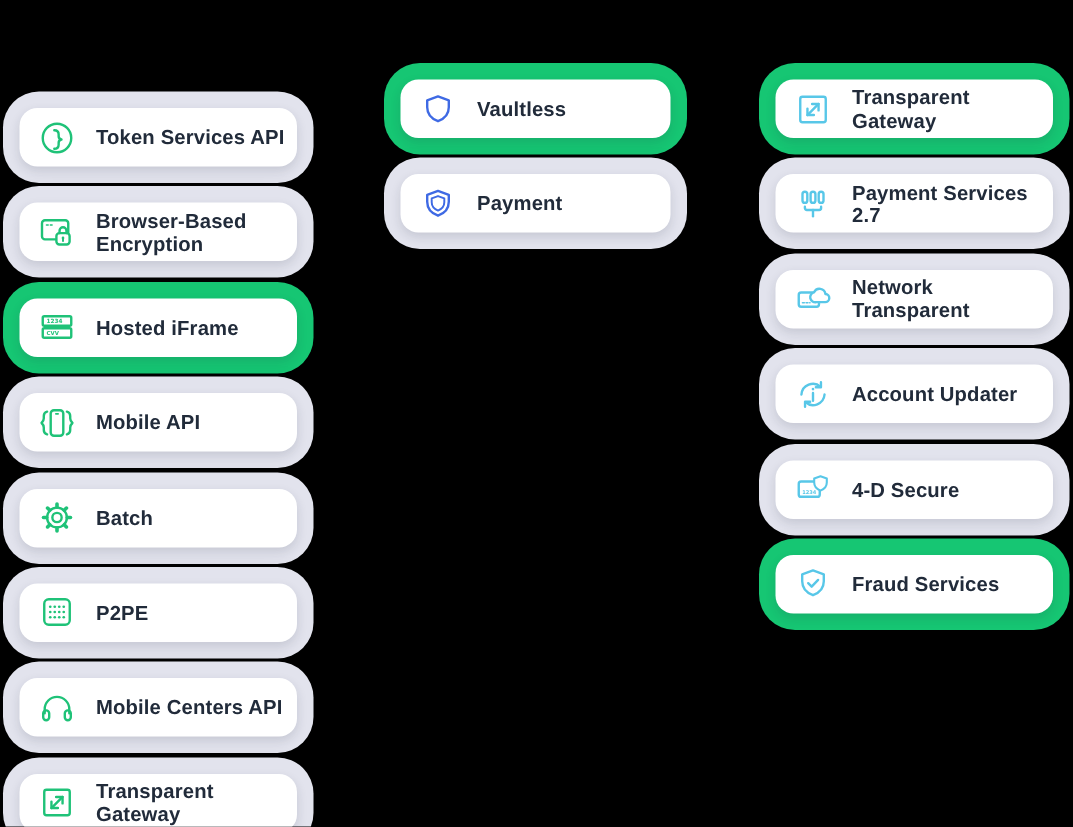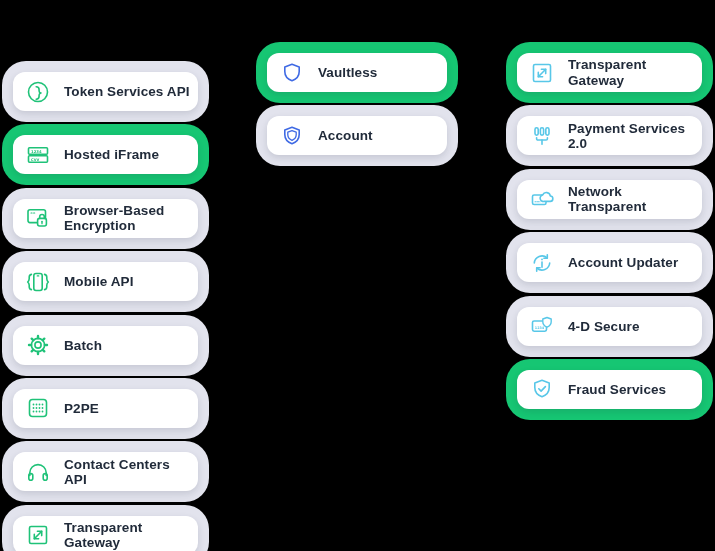--- a/index.html
+++ b/index.html
@@ -38,46 +38,46 @@
       <div class="inner">
         <span class="icon" style="color: rgb(31, 194, 120);">
           <svg viewBox="0 0 26 26">
             <circle cx="13" cy="13" r="9.5"></circle>
             <path d="M11.2 7.8c2 0 2.9 1 2.9 2.9v1.2c0 1.1.6 1.9 1.9 2.1-1.3.2-1.9 1-1.9 2.1v1.2c0 1.9-.9 2.9-2.9 2.9"></path>
           </svg>
         </span>
         <span class="label">Token Services API</span>
       </div>
     </div>
-    <div class="pill highlighted">
-      <div class="inner">
-        <span class="icon" style="color: rgb(31, 194, 120);">
-          <svg viewBox="0 0 26 26">
-            <rect x="3.5" y="5.8" width="19" height="6.4" rx="1"></rect>
-            <rect x="3.5" y="13.8" width="19" height="6.4" rx="1"></rect>
-            <text x="6" y="10.6" font-size="3.8" stroke="none" fill="currentColor" font-family="'DejaVu Sans',sans-serif" font-weight="bold">1234</text>
-            <text x="6" y="18.6" font-size="3.6" stroke="none" fill="currentColor" font-family="'DejaVu Sans',sans-serif" font-weight="bold">CVV</text>
-          </svg>
-        </span>
-        <span class="label">Hosted iFrame</span>
-      </div>
-    </div>
     <div class="pill">
       <div class="inner">
         <span class="icon" style="color: rgb(31, 194, 120);">
           <svg viewBox="0 0 26 26">
             <rect x="3" y="4.8" width="17.5" height="12.8" rx="2"></rect>
             <path d="M6 8h4.5" stroke-width="1.1" stroke-dasharray="1.1 1.5"></path>
             <rect x="12.6" y="13.4" width="8.8" height="7.6" rx="2" fill="#fff"></rect>
             <path d="M14.7 13.4v-1.6a2.3 2.3 0 0 1 4.6 0v1.6"></path>
             <circle cx="17" cy="16.6" r="0.9" fill="currentColor" stroke="none"></circle>
             <path d="M17 17.4v1.3" stroke-width="1.3"></path>
           </svg>
         </span>
         <span class="label">Browser-Based Encryption</span>
+      </div>
+    </div>
+    <div class="pill highlighted">
+      <div class="inner">
+        <span class="icon" style="color: rgb(31, 194, 120);">
+          <svg viewBox="0 0 26 26">
+            <rect x="3.5" y="5.8" width="19" height="6.4" rx="1"></rect>
+            <rect x="3.5" y="13.8" width="19" height="6.4" rx="1"></rect>
+            <text x="6" y="10.6" font-size="3.8" stroke="none" fill="currentColor" font-family="'DejaVu Sans',sans-serif" font-weight="bold">1234</text>
+            <text x="6" y="18.6" font-size="3.6" stroke="none" fill="currentColor" font-family="'DejaVu Sans',sans-serif" font-weight="bold">CVV</text>
+          </svg>
+        </span>
+        <span class="label">Hosted iFrame</span>
       </div>
     </div>
     <div class="pill">
       <div class="inner">
         <span class="icon" style="color: rgb(31, 194, 120);">
           <svg viewBox="0 0 26 26">
             <rect x="8.8" y="4.5" width="8.4" height="17" rx="2.2"></rect>
             <path d="M12.3 6.9h1.4" stroke-width="1.3"></path>
             <path d="M6.4 5.4c-1.6.4-2.2 1.3-2.2 2.9v1.5c0 1.3-.4 2.2-1.5 3.2 1.1 1 1.5 1.9 1.5 3.2v1.5c0 1.6.6 2.5 2.2 2.9"></path>
             <path d="M19.6 5.4c1.6.4 2.2 1.3 2.2 2.9v1.5c0 1.3.4 2.2 1.5 3.2-1.1 1-1.5 1.9-1.5 3.2v1.5c0 1.6-.6 2.5-2.2 2.9"></path>
@@ -133,21 +133,21 @@
     </div>
     <div class="pill">
       <div class="inner">
         <span class="icon" style="color: rgb(31, 194, 120);">
           <svg viewBox="0 0 26 26">
             <path d="M4.8 16.5v-2.7a8.2 8.2 0 0 1 16.4 0v2.7"></path>
             <rect x="3.8" y="14.6" width="4" height="6.6" rx="2"></rect>
             <rect x="18.2" y="14.6" width="4" height="6.6" rx="2"></rect>
           </svg>
         </span>
-        <span class="label">Contact Centers API</span>
+        <span class="label">Mobile Centers API</span>
       </div>
     </div>
     <div class="pill">
       <div class="inner">
         <span class="icon" style="color: rgb(31, 194, 120);">
           <svg viewBox="0 0 26 26">
             <rect x="4.5" y="4.5" width="17" height="17" rx="1.5"></rect>
             <path d="M9.3 16.7l7.4-7.4"></path>
             <path d="M12.4 9.3h4.3v4.3"></path>
             <path d="M13.6 16.7H9.3v-4.3"></path>
@@ -169,21 +169,21 @@
       </div>
     </div>
     <div class="pill">
       <div class="inner">
         <span class="icon" style="color: rgb(63, 106, 228);">
           <svg viewBox="0 0 26 26">
             <path d="M13 4.3l7.2 2.6v4.6c0 4.5-2.9 7.7-7.2 9.3-4.3-1.6-7.2-4.8-7.2-9.3V6.9z"></path>
             <path d="M13 7.7l4.2 1.5v2.6c0 2.6-1.7 4.5-4.2 5.6-2.5-1.1-4.2-3-4.2-5.6V9.2z" stroke-width="1.3"></path>
           </svg>
         </span>
-        <span class="label">Account</span>
+        <span class="label">Payment</span>
       </div>
     </div>
   </div>
 <div class="column" id="col-right">
     <div class="pill highlighted">
       <div class="inner">
         <span class="icon" style="color: rgb(88, 199, 232);">
           <svg viewBox="0 0 26 26">
             <rect x="4.5" y="4.5" width="17" height="17" rx="1.5"></rect>
             <path d="M9.3 16.7l7.4-7.4"></path>
@@ -198,21 +198,21 @@
       <div class="inner">
         <span class="icon" style="color: rgb(88, 199, 232);">
           <svg viewBox="0 0 26 26">
             <rect x="6" y="4.8" width="3.2" height="7.4" rx="1.6"></rect>
             <rect x="11.4" y="4.8" width="3.2" height="7.4" rx="1.6"></rect>
             <rect x="16.8" y="4.8" width="3.2" height="7.4" rx="1.6"></rect>
             <path d="M7.6 14.8v.9a1.3 1.3 0 0 0 1.3 1.3h8.2a1.3 1.3 0 0 0 1.3-1.3v-.9"></path>
             <path d="M13 17v4.2"></path>
           </svg>
         </span>
-        <span class="label">Payment Services 2.0</span>
+        <span class="label">Payment Services 2.7</span>
       </div>
     </div>
     <div class="pill">
       <div class="inner">
         <span class="icon" style="color: rgb(88, 199, 232);">
           <svg viewBox="0 0 26 26">
             <rect x="3.5" y="9" width="13.5" height="9.5" rx="1.6"></rect>
             <path d="M6 15.8h5" stroke-width="1.1" stroke-dasharray="1.2 1.2"></path>
             <path d="M15.2 15.4h5.8a2.7 2.7 0 0 0 .3-5.4 4 4 0 0 0-7.6-1.1 3.3 3.3 0 0 0 1.5 6.5z" fill="#fff"></path>
           </svg>

